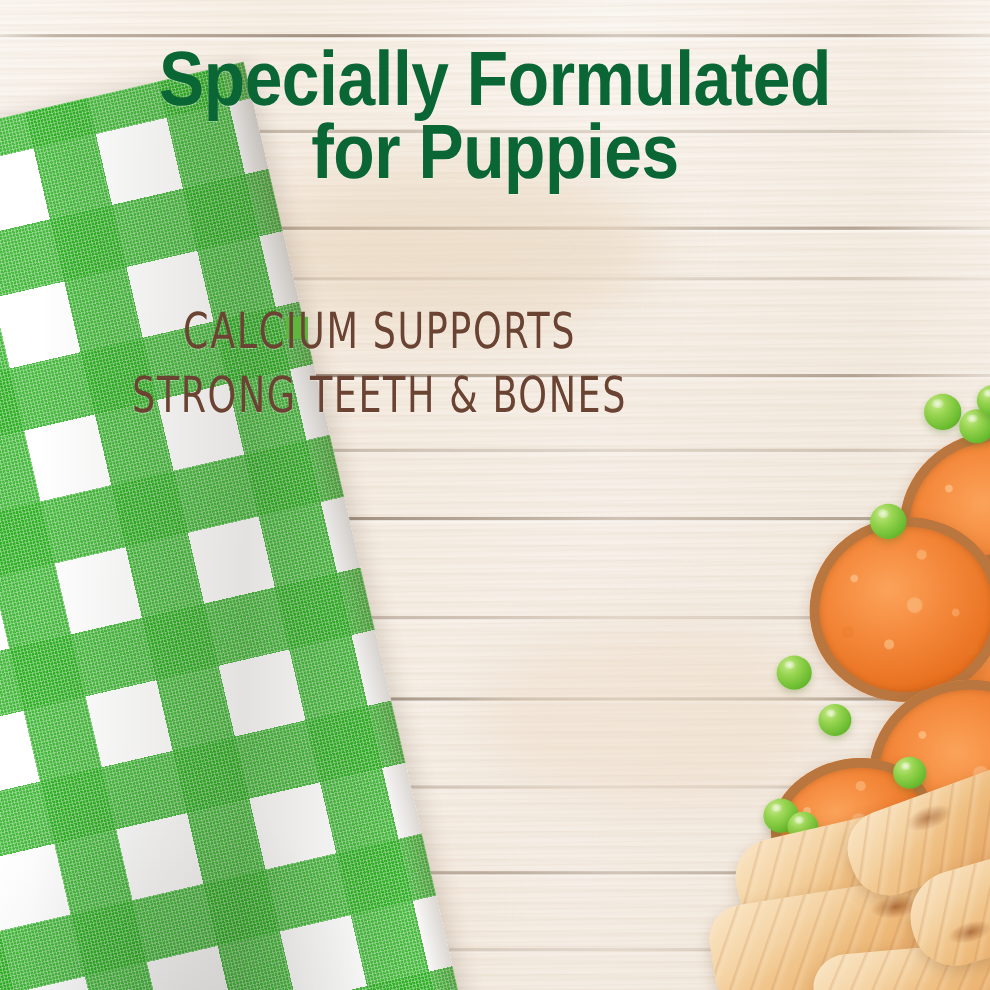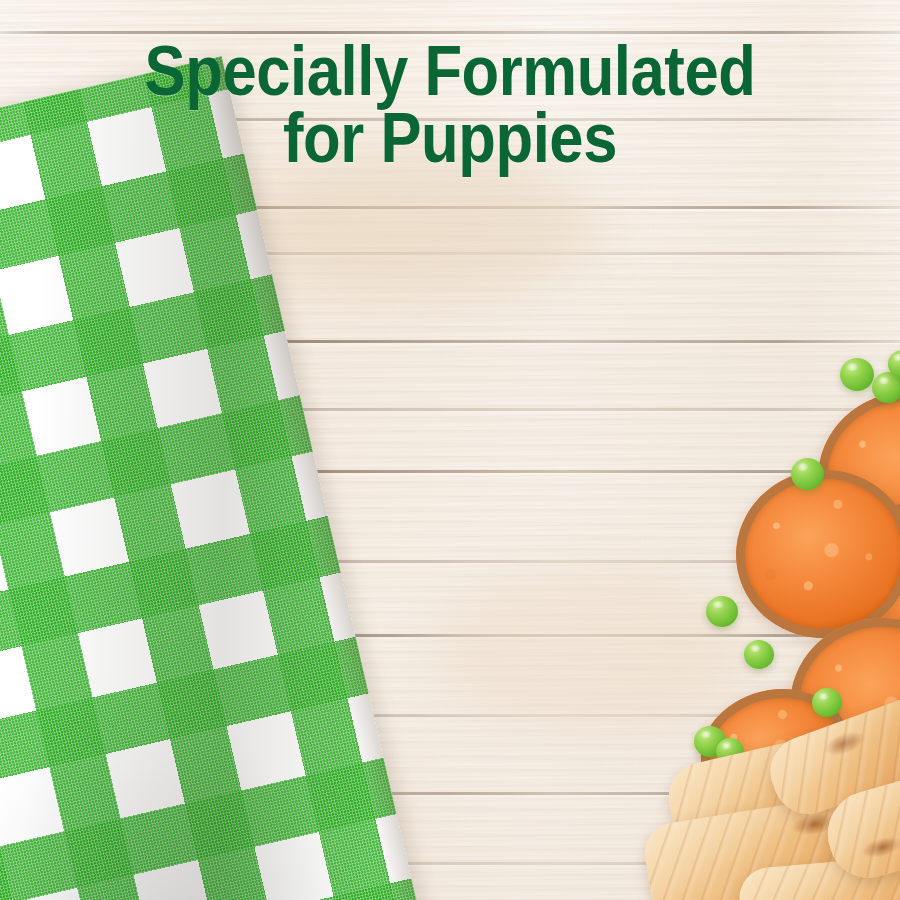--- a/index.html
+++ b/index.html
@@ -348,17 +348,22 @@
   <div class="chicken" style="left:826px; top:778px; width:180px; height:86px; border-radius:48px 50px 46px 44px; transform:rotate(-16deg);">
     <div class="char" style="left:30px; top:50px; width:40px; height:18px;"></div>
   </div>
 
   <div class="headline">Specially Formulated
 for Puppies</div>
 
   <div class="bullets">
 
 
+    <div class="bullet-block">
+      <div class="bullet-square" style="left:260px;"></div>
+      <div class="bullet-lines">Calcium Supports
+Strong Teeth &amp; Bones</div>
+    </div>
 
 
   </div>
 
 </div>
 
 </body></html>

